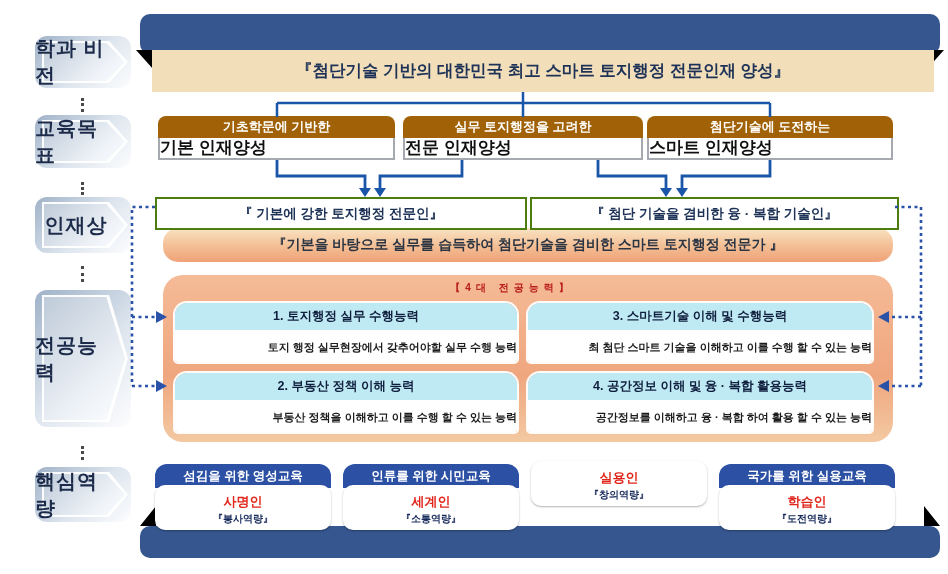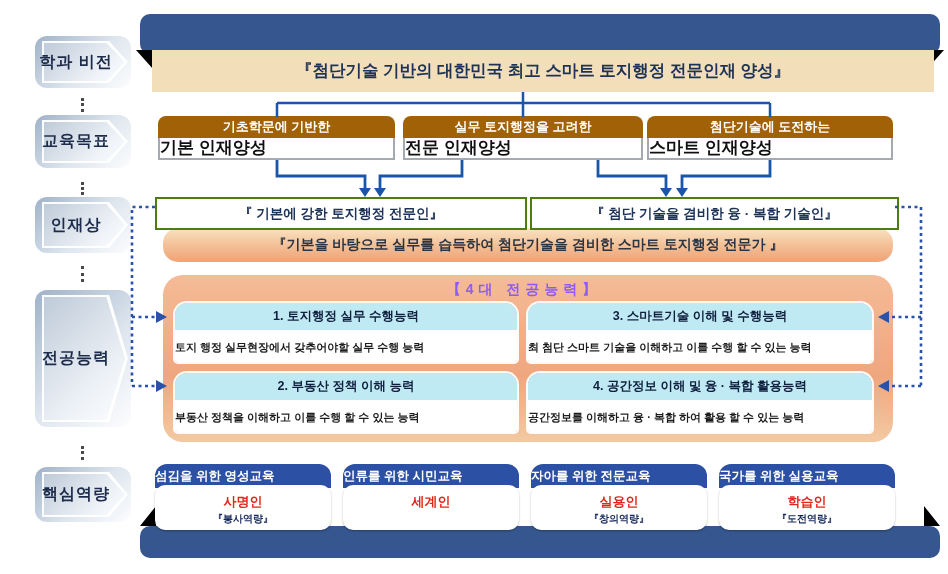--- a/index.html
+++ b/index.html
@@ -9,21 +9,21 @@
   
   .side-label{position:absolute;left:35px;width:96px;}
   .sl-outer{position:absolute;inset:0;border-radius:12px;
             background:linear-gradient(135deg,#9fb2c8 0%,#dde5ee 55%,#fdfdfe 100%);}
   .sl-chev-border{position:absolute;left:7px;top:5px;right:3px;bottom:5px;
             clip-path:polygon(0 0,78% 0,100% 50%,78% 100%,0 100%);background:rgba(255,255,255,.95);}
   .sl-chev{position:absolute;left:9px;top:7px;right:6px;bottom:7px;
             clip-path:polygon(0 0,77% 0,100% 50%,77% 100%,0 100%);
             background:linear-gradient(135deg,#bfcbd9 0%,#eef2f7 70%,#fbfcfe 100%);}
   .sl-text{position:absolute;inset:0;display:flex;align-items:center;justify-content:center;
-            padding-right:14px;color:#1c2b4a;font-weight:bold;font-size:16px;letter-spacing:1px;}
+            padding-right:14px;color:#1c2b4a;font-weight:bold;font-size:20px;letter-spacing:1px;}
   .vdots{position:absolute;left:81px;width:0;border-left:3px dotted #4a4a4a;}
 
   
   .bar-top{position:absolute;left:140px;top:14px;width:800px;height:40px;background:#36568f;border-radius:10px;}
   .bar-bottom{position:absolute;left:140px;top:526px;width:800px;height:32px;background:#36568f;border-radius:10px;}
   .tri{position:absolute;background:#000;}
   .vision-box{position:absolute;left:152px;top:50px;width:782px;height:42px;background:#f2dfba;
             display:flex;align-items:center;justify-content:center;color:#1d3256;font-weight:bold;font-size:16.5px;z-index:2;}
 
   
@@ -36,33 +36,33 @@
   
   .ti-box{position:absolute;top:197px;height:29px;background:#fff;border:2px solid #4d7c0f;z-index:2;
           display:flex;align-items:center;justify-content:center;color:#1d3256;font-weight:bold;font-size:13.5px;}
   .ti-band{position:absolute;left:163px;top:228px;width:730px;height:34px;border-radius:15px;z-index:1;
           background:linear-gradient(180deg,#f9e4c4 0%,#f3bd93 55%,#efa278 100%);
           display:flex;align-items:center;justify-content:center;color:#2b3442;font-weight:bold;font-size:14px;}
 
   
   .major-box{position:absolute;left:163px;top:275px;width:730px;height:167px;border-radius:20px;z-index:1;
           background:linear-gradient(180deg,#f5bb97 0%,#efa67e 60%,#f3c9a2 100%);}
-  .major-title{position:absolute;left:159px;top:281px;width:730px;text-align:center;z-index:2;
-          color:#8b5cf6;font-weight:bold;font-size:14px;letter-spacing:5px;}
+  .major-title{position:absolute;left:147px;top:281px;width:730px;text-align:center;z-index:2;
+          color:#b91c1c;font-weight:bold;font-size:10px;letter-spacing:5px;}
   .mcard{position:absolute;z-index:2;border-radius:12px 12px 3px 3px;overflow:hidden;
           box-shadow:0 0 0 2px rgba(255,255,255,.95);}
   .mcard-h{background:#bfe9f3;height:27px;line-height:27px;text-align:center;
           color:#0f1f3d;font-weight:bold;font-size:12.5px;border-bottom:2px solid #fff;}
-  .mcard-b{background:#fff;height:30px;line-height:30px;text-align:left;color:#1c1c1c;
+  .mcard-b{background:#fff;height:30px;line-height:30px;text-align:right;color:#1c1c1c;
           font-weight:bold;font-size:11px;}
 
   
   .ccard{position:absolute;top:464px;width:176px;z-index:2;}
   .ccard-h{background:#2c50a4;color:#fff;font-weight:bold;font-size:12.5px;height:24px;line-height:24px;
-          border-radius:12px 12px 0 0;}
+          text-align:center;border-radius:12px 12px 0 0;}
   .ccard-b{position:relative;margin-top:-3px;background:#fff;border-radius:10px;height:37px;
           box-shadow:0 1px 2px rgba(0,0,0,.3);text-align:center;padding-top:8px;}
   .ccard-name{color:#e1251b;font-weight:bold;font-size:13px;line-height:18px;}
   .ccard-comp{color:#15295a;font-weight:bold;font-size:10px;line-height:16px;}
 
   .overlay{position:absolute;inset:0;z-index:4;pointer-events:none;}
 </style>
 </head>
 <body>
 
@@ -157,24 +157,24 @@
     <div class="ccard-h">섬김을 위한 영성교육</div>
     <div class="ccard-b">
       <div class="ccard-name">사명인</div>
       <div class="ccard-comp">『봉사역량』</div>
     </div>
   </div>
   <div class="ccard" style="left:343px">
     <div class="ccard-h">인류를 위한 시민교육</div>
     <div class="ccard-b">
       <div class="ccard-name">세계인</div>
+      <div class="ccard-comp">『소통역량』</div>
     </div>
   </div>
   <div class="ccard" style="left:531px">
-    <div class="ccard-h">자아를 위한 전문교육</div>
     <div class="ccard-b">
       <div class="ccard-name">실용인</div>
       <div class="ccard-comp">『창의역량』</div>
     </div>
   </div>
   <div class="ccard" style="left:719px">
     <div class="ccard-h">국가를 위한 실용교육</div>
     <div class="ccard-b">
       <div class="ccard-name">학습인</div>
       <div class="ccard-comp">『도전역량』</div>

